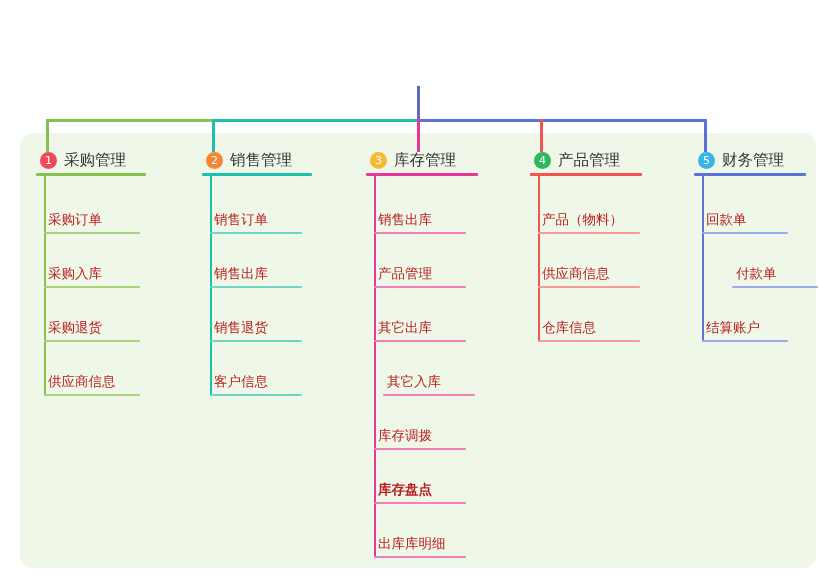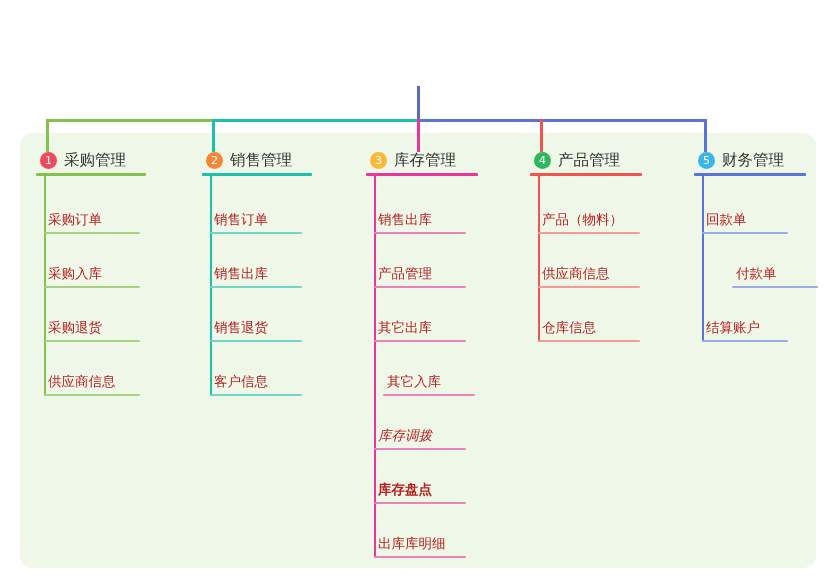--- a/index.html
+++ b/index.html
@@ -166,21 +166,21 @@
           <div class="child-rule" style="width: 92px; background: rgb(239, 130, 187);"></div>
         </div>
         <div class="child" style="left: 8px; top: 165px; width: 92px;">
           <span class="child-label">其它出库</span>
           <div class="child-rule" style="width: 92px; background: rgb(239, 130, 187);"></div>
         </div>
         <div class="child" style="left: 8px; top: 219px; width: 92px; margin-left: 9px;">
           <span class="child-label">其它入库</span>
           <div class="child-rule" style="width: 92px; background: rgb(239, 130, 187);"></div>
         </div>
-        <div class="child" style="left: 8px; top: 273px; width: 92px; font-style: italic;">
+        <div class="child" style="left: 8px; top: 273px; width: 92px;">
           <span class="child-label">库存调拨</span>
           <div class="child-rule" style="width: 92px; background: rgb(239, 130, 187);"></div>
         </div>
         <div class="child" style="left: 8px; top: 327px; width: 92px; font-weight: bold;">
           <span class="child-label">库存盘点</span>
           <div class="child-rule" style="width: 92px; background: rgb(239, 130, 187);"></div>
         </div>
         <div class="child" style="left: 8px; top: 381px; width: 92px; text-align: right;">
           <span class="child-label">出库库明细</span>
           <div class="child-rule" style="width: 92px; background: rgb(239, 130, 187);"></div>

